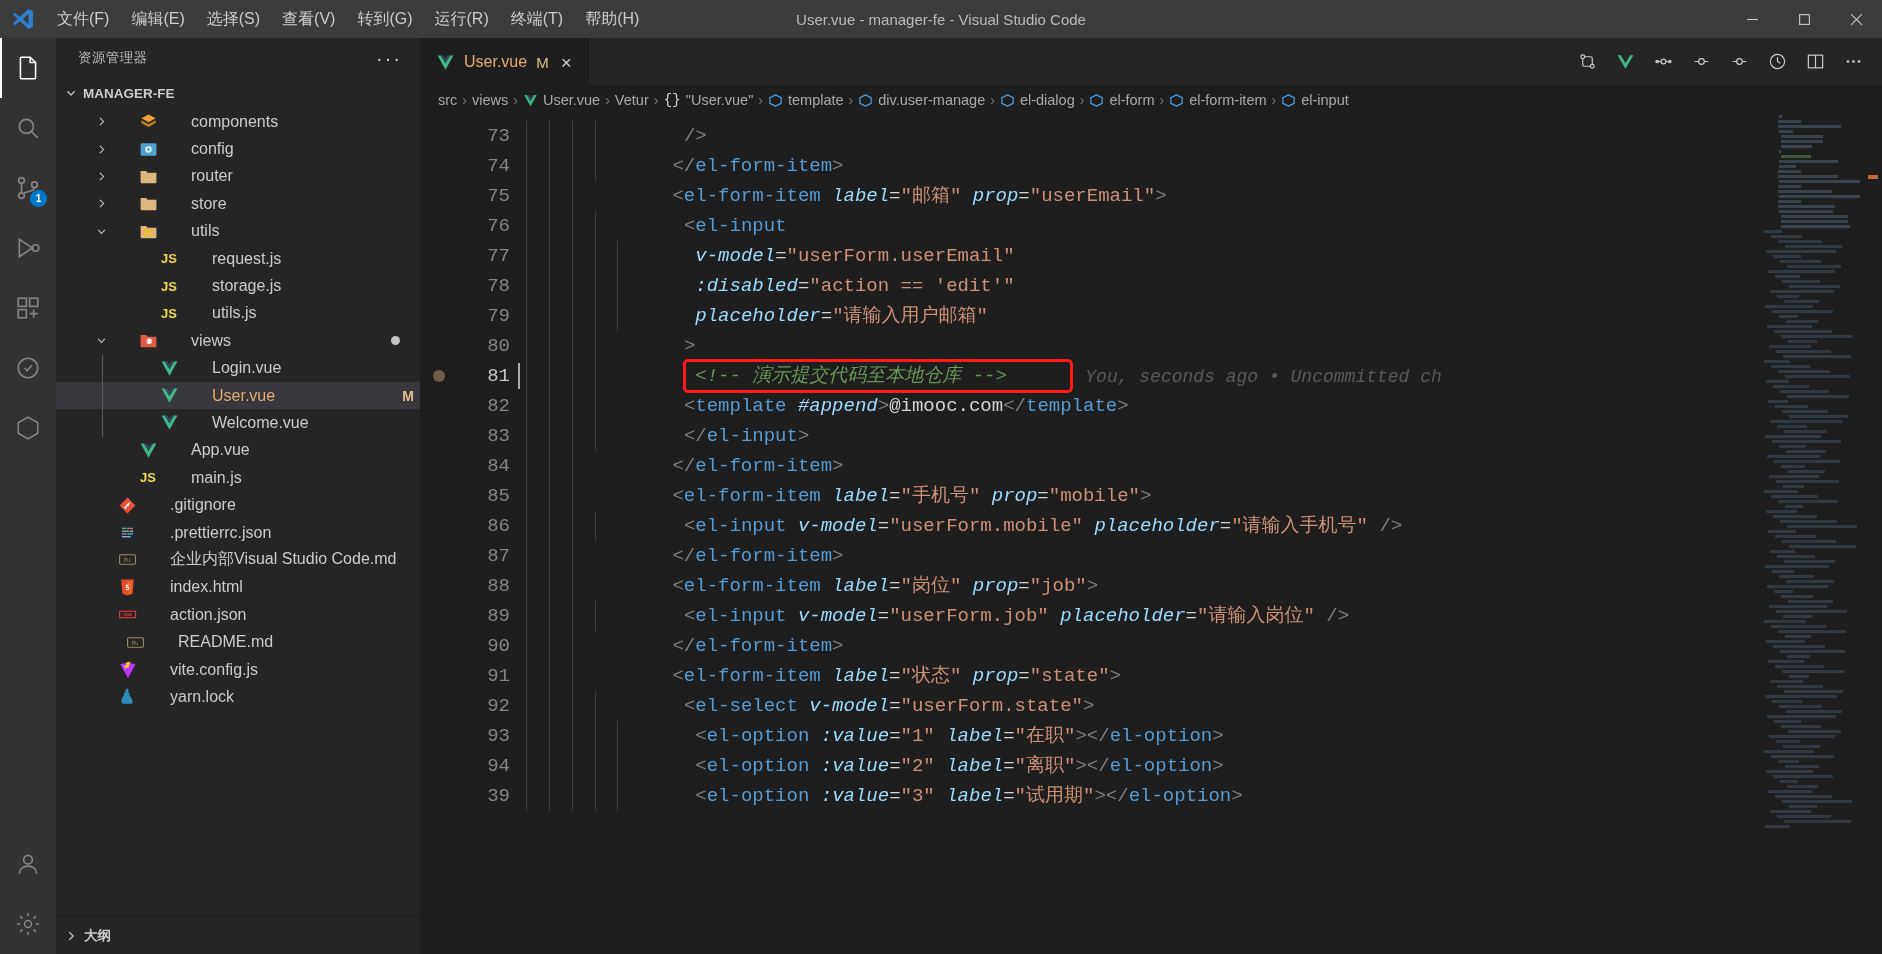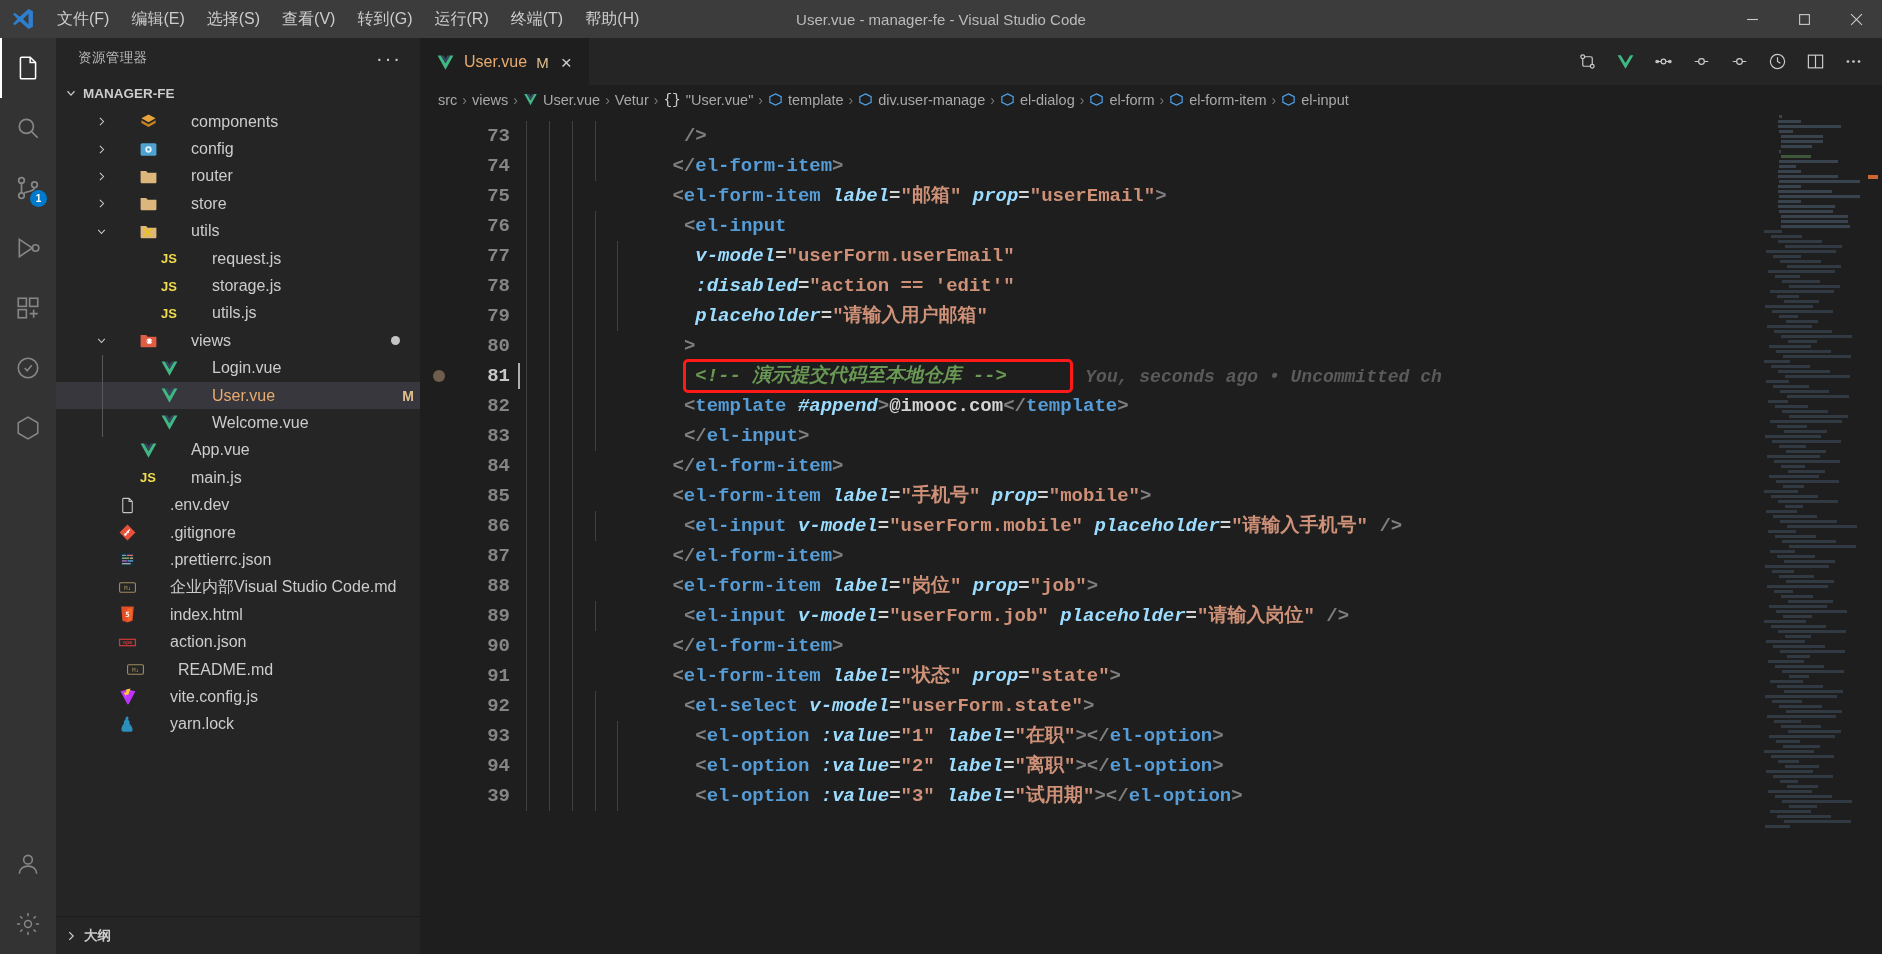--- a/index.html
+++ b/index.html
@@ -118,26 +118,26 @@
     margin-left: auto; display: flex; align-items: center; gap: 8px; padding-right: 14px; color: #cccccc;
   }
   .tabbar-actions .ta { width: 30px; height: 30px; display: flex; align-items: center; justify-content: center; }
   .tabbar-actions svg { width: 19px; height: 19px; }
 
   .breadcrumbs {
     height: 30px; display: flex; align-items: center; padding-left: 18px;
     font-size: 14.5px; color: #a9a9a9; gap: 2px; flex: 0 0 30px; white-space: nowrap;
     overflow: hidden;
   }
-  .bc { display: flex; align-items: flex-start; gap: 5px; }
+  .bc { display: flex; align-items: center; gap: 5px; }
   .bc-sep { color: #7a7a7a; padding: 0 3px; font-size: 14px; }
   .bc svg { width: 15px; height: 15px; }
   .bc .sym-brace { color: #cccccc; font-family: "Liberation Mono", monospace; }
 
-  .code-area { flex: 1 1 auto; display: flex; position: relative; min-height: 0; overflow: hidden; font-weight: bold; }
+  .code-area { flex: 1 1 auto; display: flex; position: relative; min-height: 0; overflow: hidden; }
   .gutter-deco { width: 44px; flex: 0 0 44px; position: relative; }
   .glyph-dot {
     position: absolute; left: 13px; width: 12px; height: 12px; border-radius: 50%;
     background: #705e4c;
   }
   .linenos {
     width: 52px; flex: 0 0 52px; text-align: right; padding-right: 6px;
     font-family: "Liberation Mono", monospace; font-size: 19px; color: #858585;
     line-height: 30px; padding-top: 6px;
   }
@@ -435,29 +435,20 @@
               </svg>
             </span>
             <span class="label">App.vue</span>
           </div>
           <div class="row" style="padding-left: 35px;">
             <span class="twisty"></span>
             <span class="ficon">
               <span style="color:#f0db4f;font-weight:bold;font-size:13px;font-family:'Liberation Sans',sans-serif;">JS</span>
             </span>
             <span class="label">main.js</span>
-          </div>
-          <div class="row" style="padding-left: 14px;">
-            <span class="twisty"></span>
-            <span class="ficon">
-              <svg viewBox="0 0 24 24">
-                <path fill="none" stroke="#c5c5c5" stroke-width="1.4" d="M14 3 H7 a1 1 0 0 0 -1 1 v16 a1 1 0 0 0 1 1 h10 a1 1 0 0 0 1 -1 V7 Z M14 3 v4 h4"></path>
-              </svg>
-            </span>
-            <span class="label">.env.dev</span>
           </div>
           <div class="row" style="padding-left: 14px;">
             <span class="twisty"></span>
             <span class="ficon">
               <svg viewBox="0 0 24 24">
                 <path fill="#e8503a" d="M12 2 L22 12 L12 22 L2 12 Z"></path>
                 <path stroke="#fff" stroke-width="1.5" fill="none" d="M9 15 L15 8"></path>
                 <circle cx="9.3" cy="14.6" r="1.5" fill="#fff"></circle>
                 <circle cx="12.4" cy="11.3" r="1.5" fill="#fff"></circle>
               </svg>

